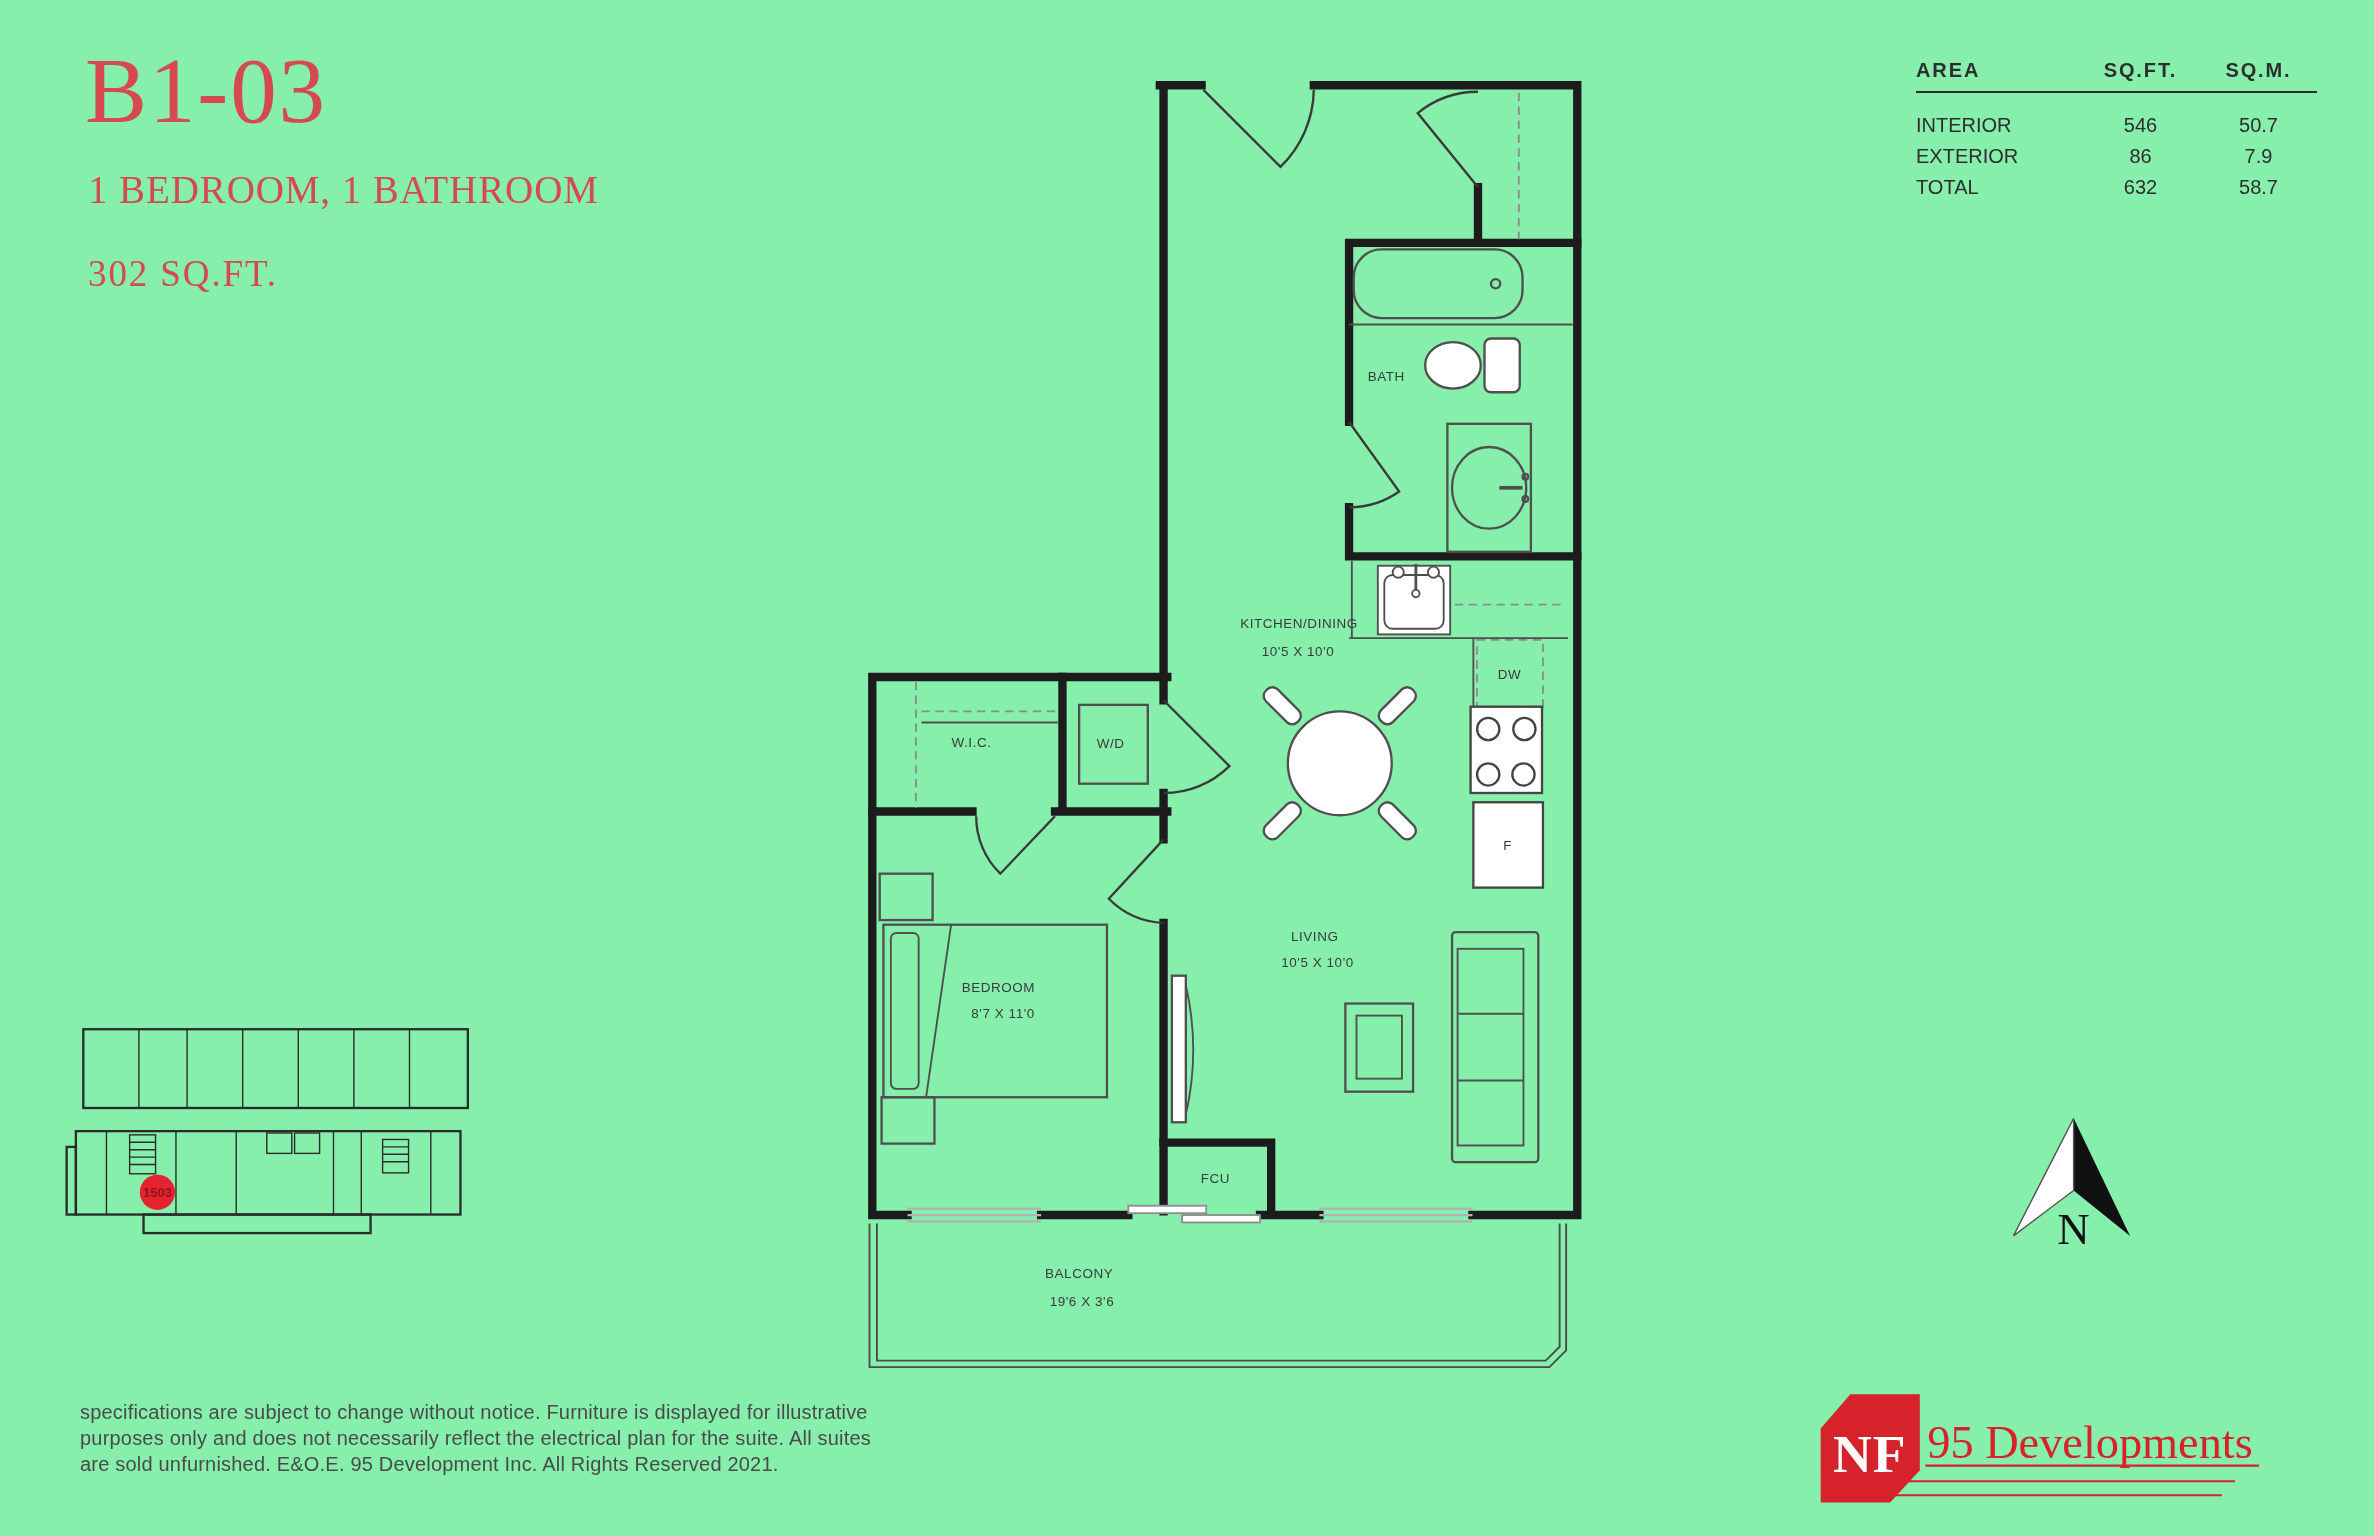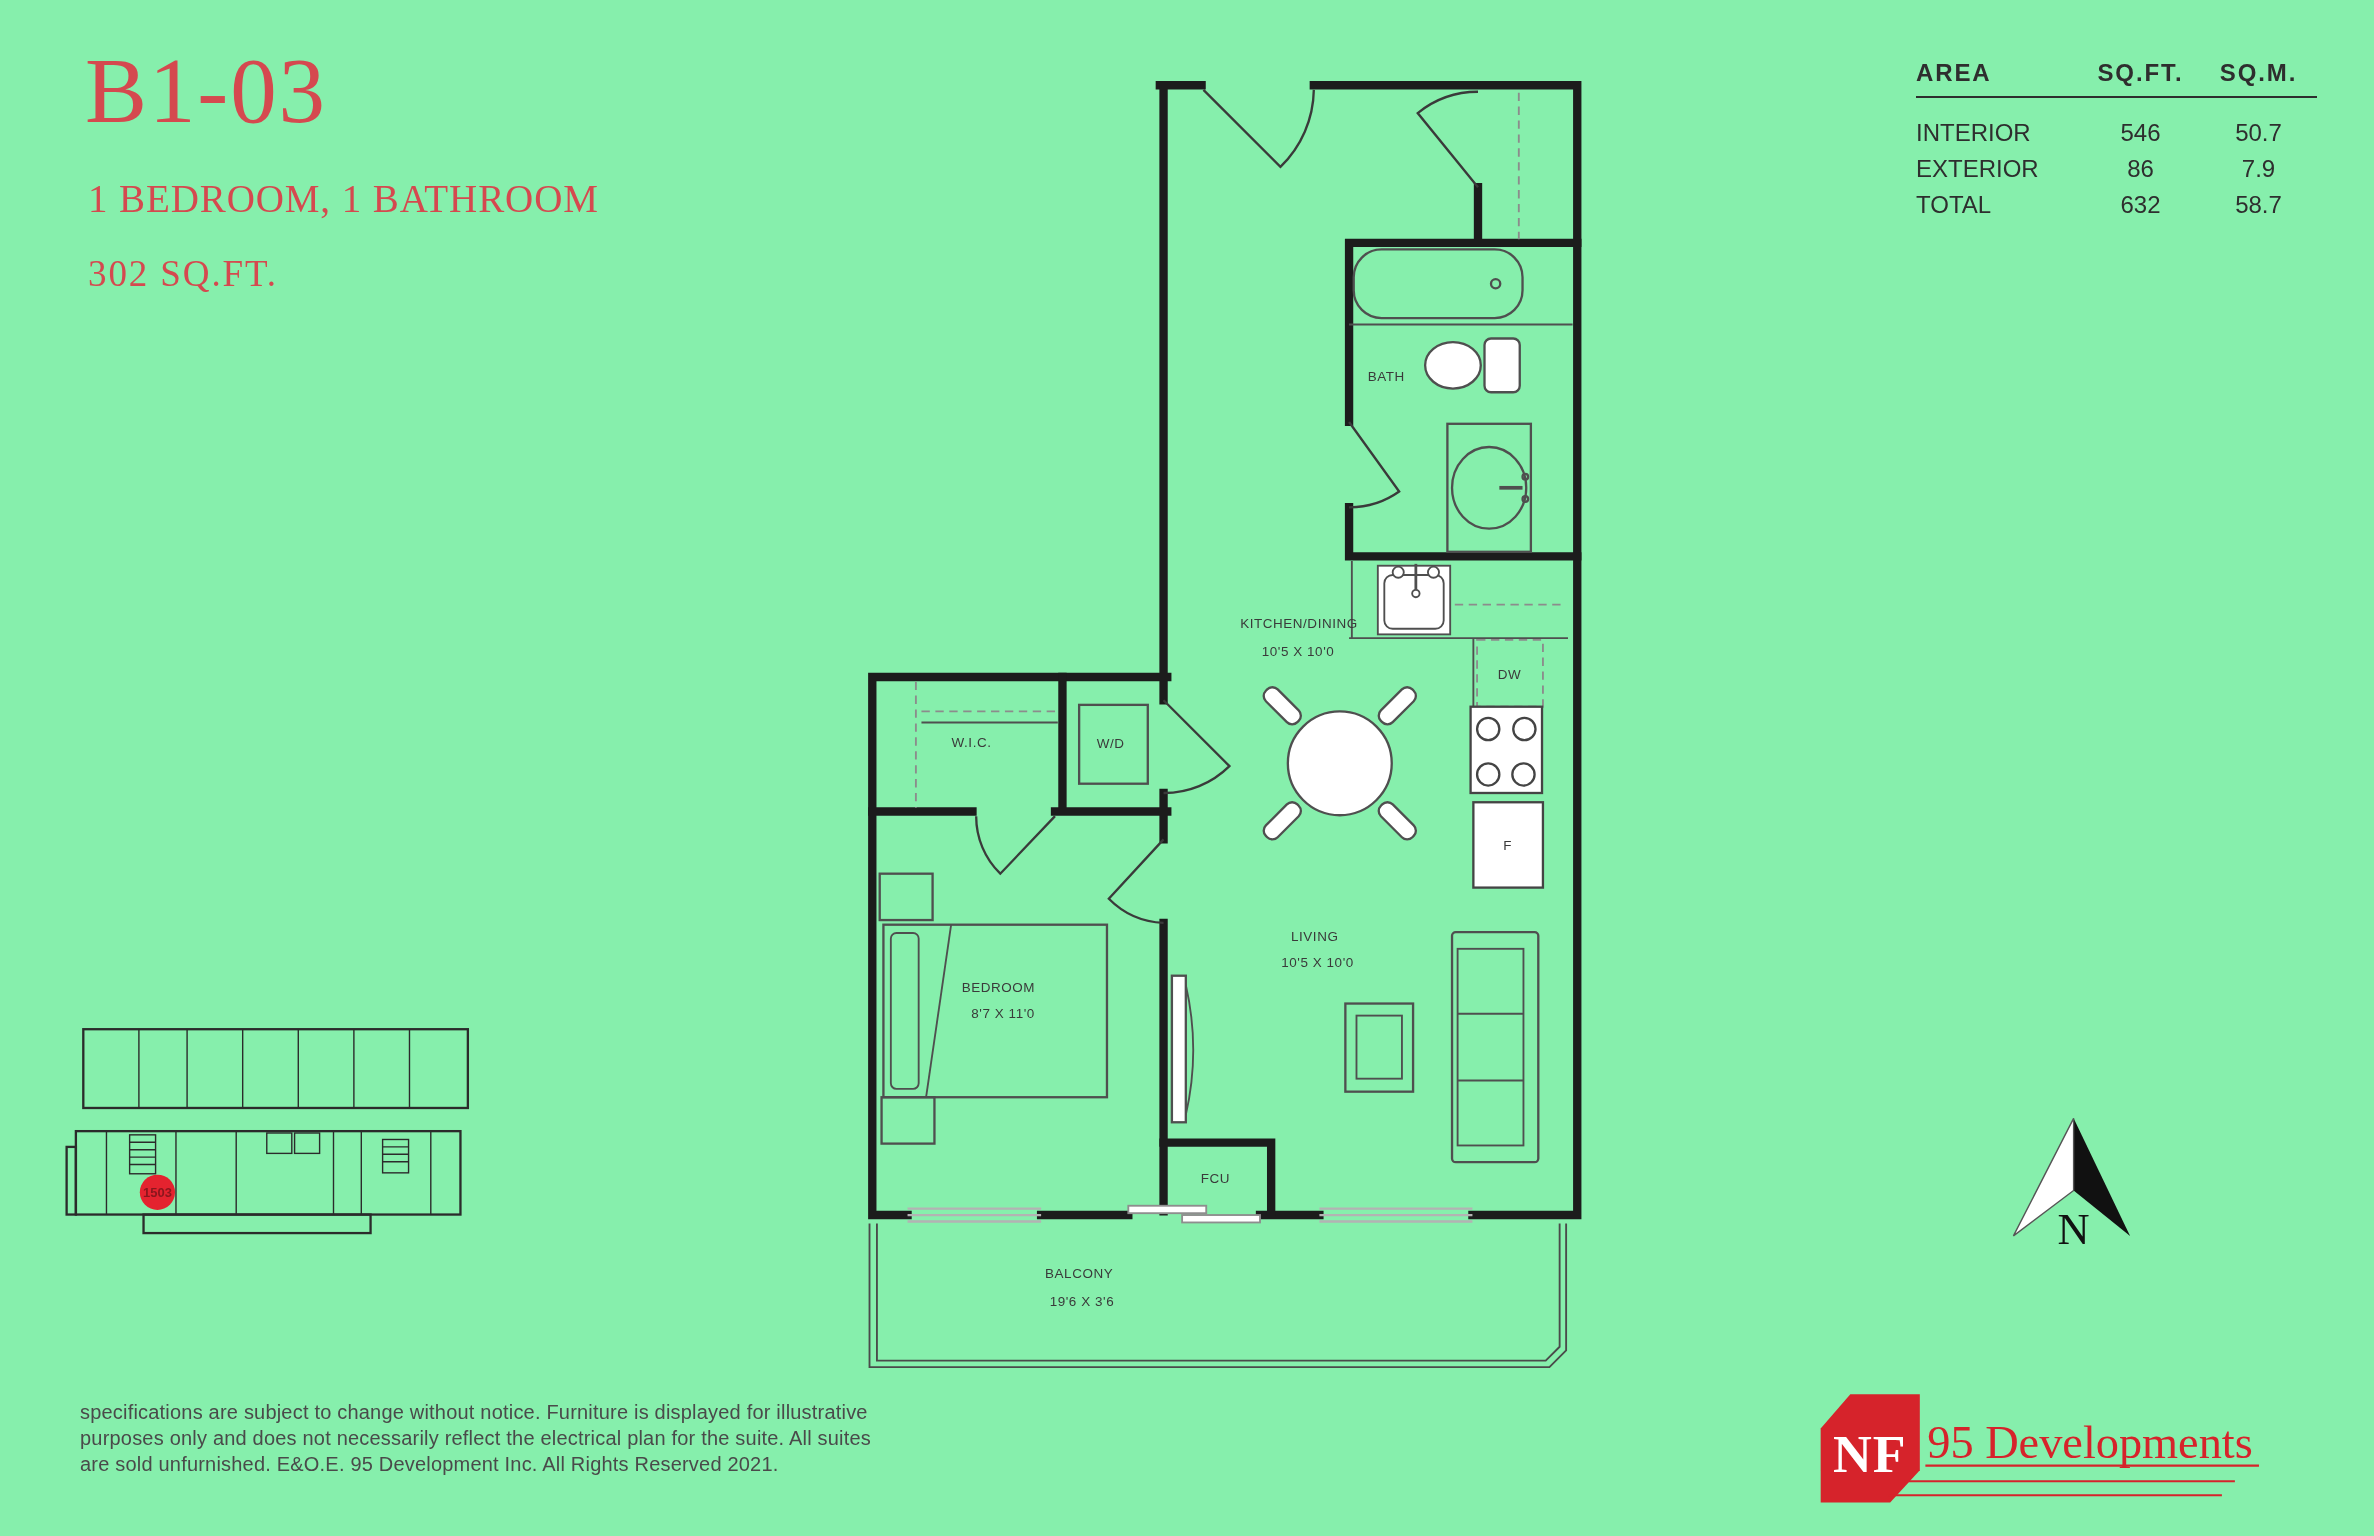--- a/index.html
+++ b/index.html
@@ -1,26 +1,26 @@
 <!DOCTYPE html>
 <html style="font-size:15px"><head>
 <meta charset="utf-8">
 <style>
   html,body{margin:0;padding:0;background:#fff;}
   .page{position:relative;width:2375px;height:1536px;background:#86efac;overflow:hidden;
         font-family:"Liberation Sans",sans-serif;color:#222;}
   
   .unit-code{position:absolute;left:85px;top:37px;font-family:"Liberation Serif",serif;
              font-size:93px;color:#d5494f;letter-spacing:1.9px;}
-  .unit-type{position:absolute;left:88px;top:176px;font-family:"Liberation Serif",serif;
+  .unit-type{position:absolute;left:88px;top:167px;font-family:"Liberation Serif",serif;
              font-size:39px;color:#d5494f;letter-spacing:0.9px;}
   .unit-area{position:absolute;left:88px;top:252px;font-family:"Liberation Serif",serif;
              font-size:37px;color:#d5494f;letter-spacing:1.9px;}
   
-  .area-table{position:absolute;left:1916px;top:59px;width:401px;font-size:24px;color:#2e2e2e;}
+  .area-table{position:absolute;left:1916px;top:59px;width:401px;font-size:20px;color:#2e2e2e;}
   .at-row{display:grid;grid-template-columns:165px 119px 117px;align-items:baseline;margin-bottom:8.3px;}
   .at-row .c2,.at-row .c3{text-align:center;}
   .at-head{font-weight:bold;letter-spacing:1.9px;margin-bottom:0;}
   .at-rule{border:none;border-top:2.3px solid #2e2e2e;margin:9.3px 0 20.4px 0;}
   
   .plan-svg{position:absolute;left:835px;top:37px;}
   .plan-label{font-family:"Liberation Sans",sans-serif;font-size:14.5px;fill:#3a3a3a;
               letter-spacing:.6px;text-anchor:middle;}
   
   .keyplan-svg{position:absolute;left:46px;top:994px;}

